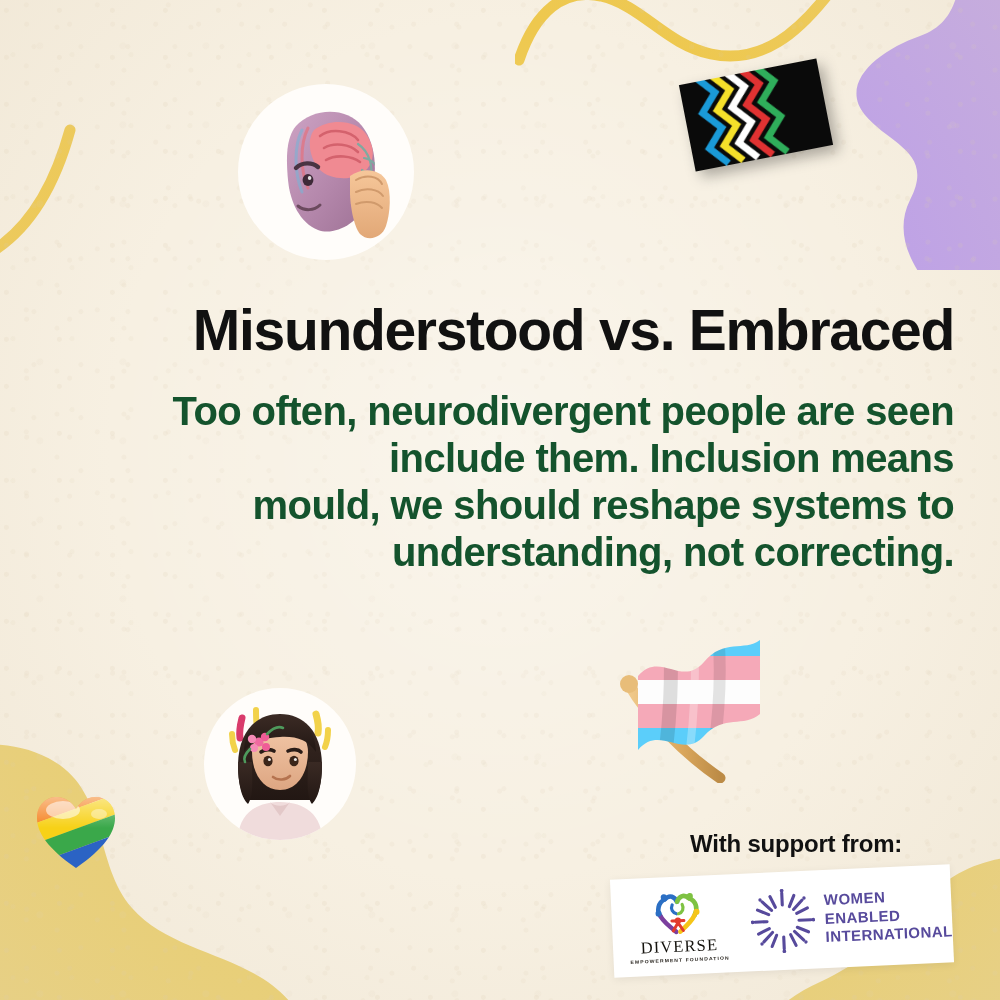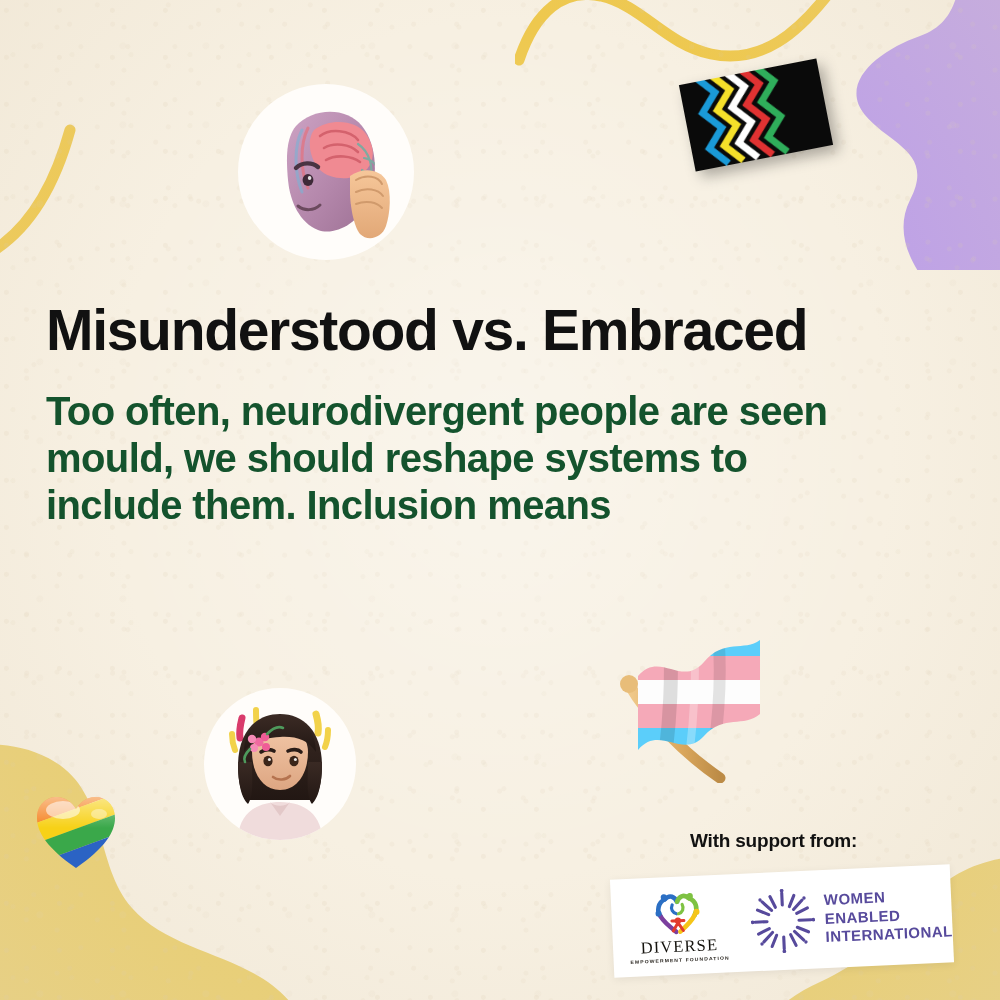--- a/index.html
+++ b/index.html
@@ -63,21 +63,21 @@
   #flag-trans {
     position:absolute; left:612px; top:618px; width:160px; height:165px;
   }
   #heart-rainbow {
     position:absolute; left:33px; top:792px; width:86px; height:80px;
   }
 
   
   #text-block {
     position:absolute; left:0; right:0; top:300px;
-    text-align:left;
+    text-align:right;
     padding:0 46px;
   }
   #headline {
     font-size:57px;
     font-weight:800;
     letter-spacing:-1.3px;
     color:#111111;
     line-height:1.08;
     white-space:nowrap;
   }
@@ -88,21 +88,21 @@
     color:#14532d;
     line-height:1.18;
     letter-spacing:-0.6px;
   }
   #body-copy .ln { display:block; }
 
   
   #support-label {
     position:absolute;
     left:690px; top:830px;
-    font-size:19px;
+    font-size:24px;
     font-weight:800;
     color:#111;
     letter-spacing:-.2px;
   }
   #logo-strip {
     position:absolute;
     left:612px; top:872px;
     width:340px; height:98px;
     background:#ffffff;
     transform:rotate(-2.6deg);
@@ -323,22 +323,23 @@
       <ellipse cx="30" cy="18" rx="17" ry="9" fill="rgba(255,255,255,.55)"></ellipse>
       <ellipse cx="66" cy="22" rx="8" ry="5" fill="rgba(255,255,255,.4)"></ellipse>
       <path d="M0,0 L86,0 L86,80 L0,80 Z" fill="url(#gloss)"></path>
     </g>
   </svg>
 
   <div id="text-block">
     <h1 id="headline">Misunderstood vs. Embraced</h1>
     <p id="body-copy">
       <span class="ln">Too often, neurodivergent people are seen</span>
+      <span class="ln">include them. Inclusion means</span>
       <span class="ln">mould, we should reshape systems to</span>
-      <span class="ln">include them. Inclusion means</span>
+      <span class="ln">understanding, not correcting.</span>
     </p>
   </div>
 
   <div id="support-label">With support from:</div>
 
   <div id="logo-strip">
 
     <div id="logo-diverse">
       <svg id="diverse-mark" viewBox="0 0 52 48" aria-hidden="true">
 

